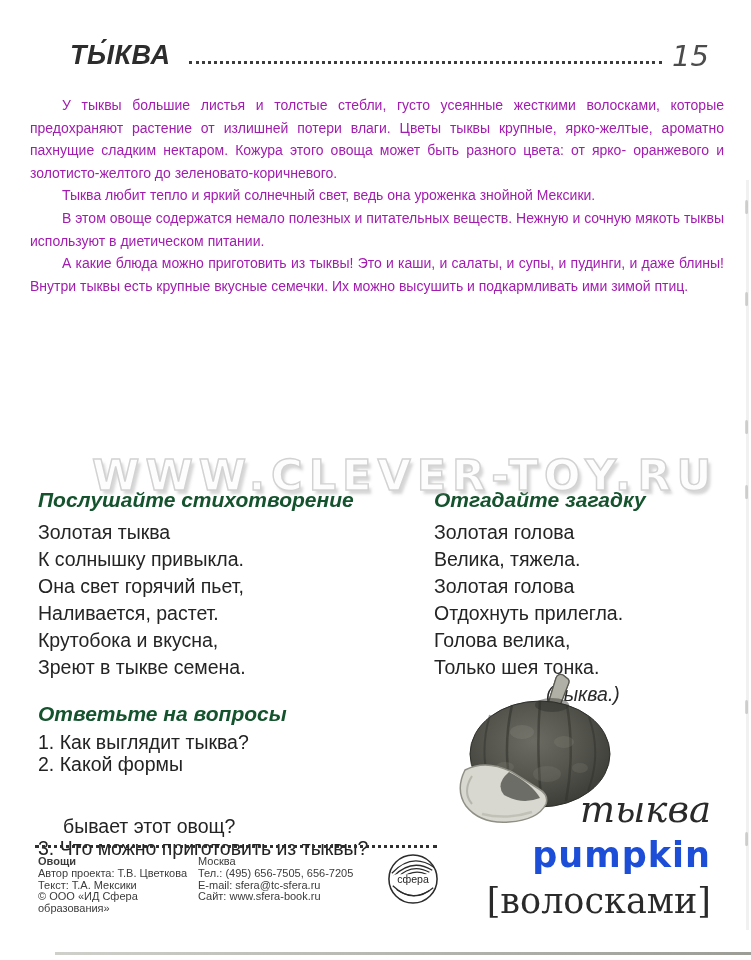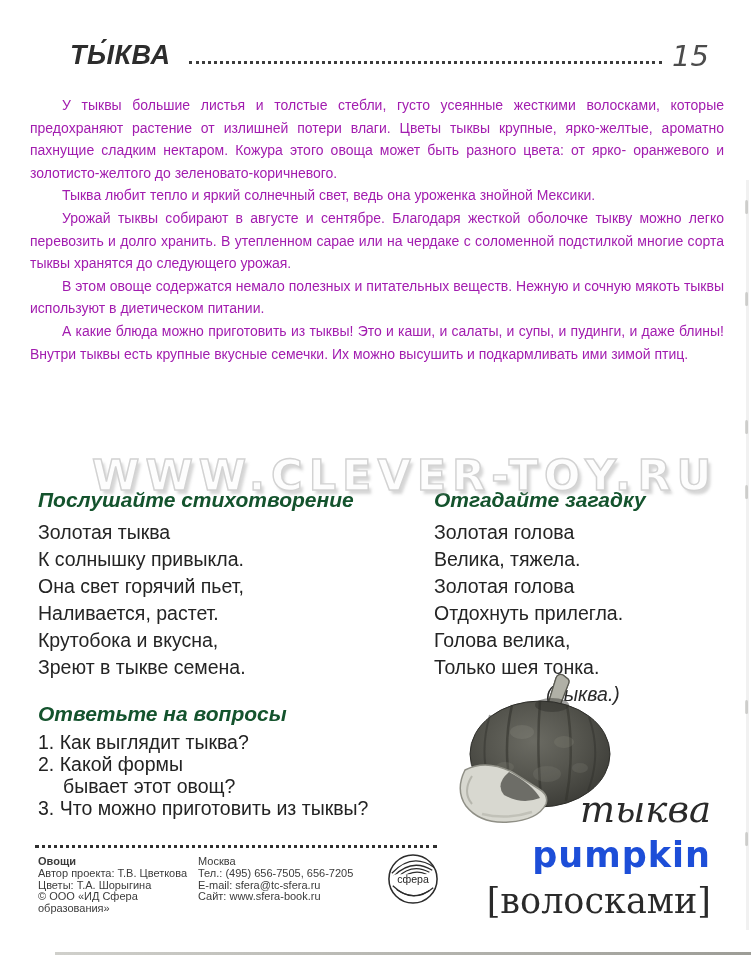--- a/index.html
+++ b/index.html
@@ -46,21 +46,21 @@
   }
   .poem { position:absolute; top:488px; left:38px; width:350px; }
   .riddle { position:absolute; top:488px; left:434px; width:320px; }
   .verse { font-size:19.5px; line-height:27px; color:#242424; }
   .riddle-answer { font-style:italic; padding-left:112px; font-size:19.5px; line-height:27px; color:#2a2a2a; }
 
   
   .questions { position:absolute; top:702px; left:38px; width:400px; }
   .questions .sect-head { margin-bottom:5px; }
   .qline { font-size:19.5px; line-height:22px; color:#232323; }
-  .qline.cont { padding-left:25px; }
+  .qline.cont { padding-left:25px;margin-top:40px; }
 
   
   .pumpkin-art { position:absolute; top:672px; left:452px; width:170px; height:155px; }
 
   
   .vocab { position:absolute; top:788px; right:40px; text-align:right; z-index:4; }
   .vocab .script {
     font-family:"DejaVu Serif", serif; font-style:italic;
     font-size:37px; color:#2a2a2a; line-height:44px;
   }
@@ -98,21 +98,20 @@
 
   <div class="header">
     <h1>ТЫ́КВА</h1>
     <div class="leader"></div>
     <div class="page-num">15</div>
   </div>
 
   <div class="bodytext">
     <p>У тыквы большие листья и толстые стебли, густо усеянные жесткими волосками, которые предохраняют растение от излишней потери влаги. Цветы тыквы крупные, ярко-желтые, ароматно пахнущие сладким нектаром. Кожура этого овоща может быть разного цвета: от ярко- оранжевого и золотисто-желтого до зеленовато-коричневого.</p>
     <p>Тыква любит тепло и яркий солнечный свет, ведь она уроженка знойной Мексики.</p>
-    <p>Урожай тыквы собирают в августе и сентябре. Благодаря жесткой оболочке тыкву можно легко перевозить и долго хранить. В утепленном сарае или на чердаке с соломенной подстилкой многие сорта тыквы хранятся до следующего урожая.</p>
     <p>В этом овоще содержатся немало полезных и питательных веществ. Нежную и сочную мякоть тыквы используют в диетическом питании.</p>
     <p>А какие блюда можно приготовить из тыквы! Это и каши, и салаты, и супы, и пудинги, и даже блины! Внутри тыквы есть крупные вкусные семечки. Их можно высушить и подкармливать ими зимой птиц.</p>
   </div>
 
   <div class="watermark">WWW.CLEVER-TOY.RU</div>
 
   <div class="poem">
     <div class="sect-head">Послушайте стихотворение</div>
     <div class="verse">Золотая тыква</div>
     <div class="verse">К солнышку привыкла.</div>
@@ -177,21 +176,21 @@
     <div class="script">тыква</div>
     <div class="word">pumpkin</div>
     <div class="transcription">[волосками]</div>
   </div>
 
   <div class="footer-rule"></div>
   <div class="footer">
     <div class="col1">
       <div><b>Овощи</b></div>
       <div>Автор проекта: Т.В. Цветкова</div>
-      <div>Цветы: Т.А. Шорыгина</div>
+      <div>Текст: Т.А. Мексики</div>
       <div>© ООО «ИД Сфера образования»</div>
     </div>
     <div class="col2">
       <div>Москва</div>
       <div>Тел.: (495) 656-7505, 656-7205</div>
       <div>E-mail: sfera@tc-sfera.ru</div>
       <div>Сайт: www.sfera-book.ru</div>
     </div>
   </div>
 

